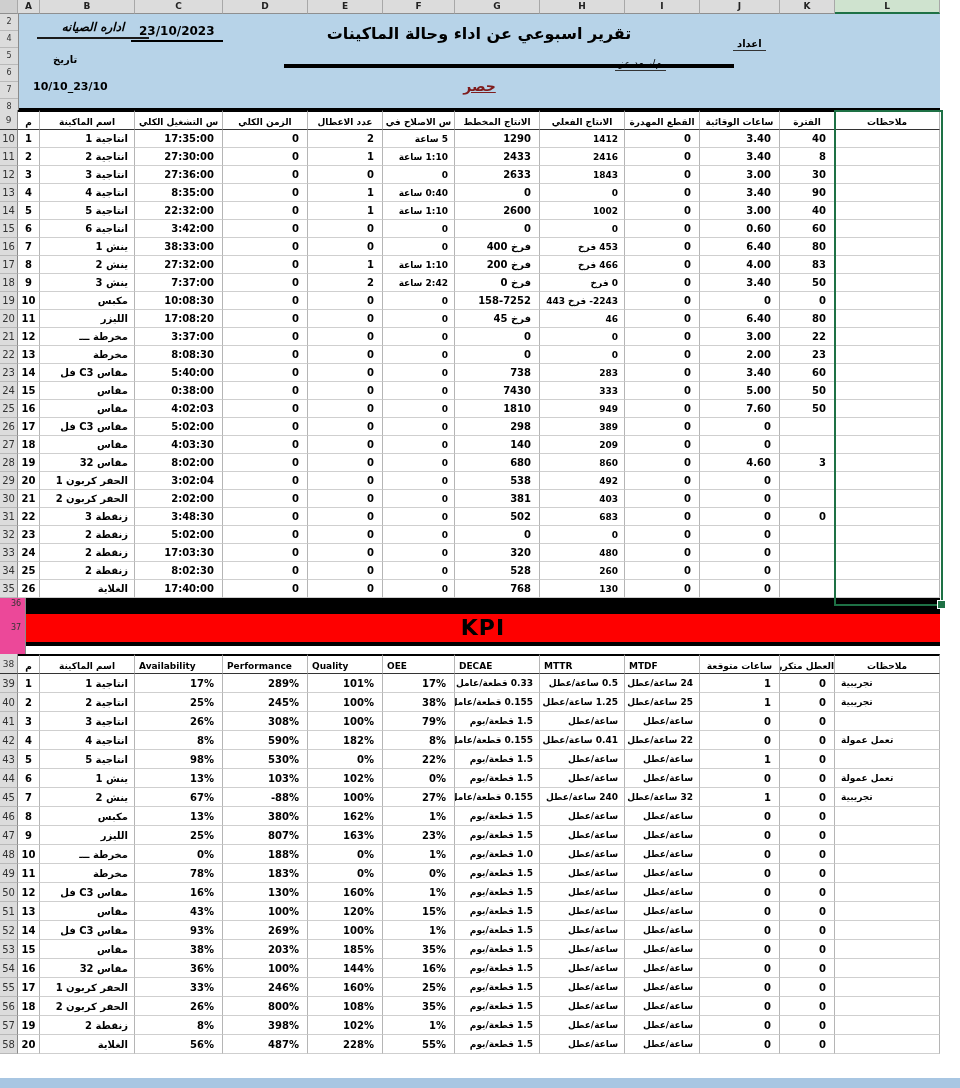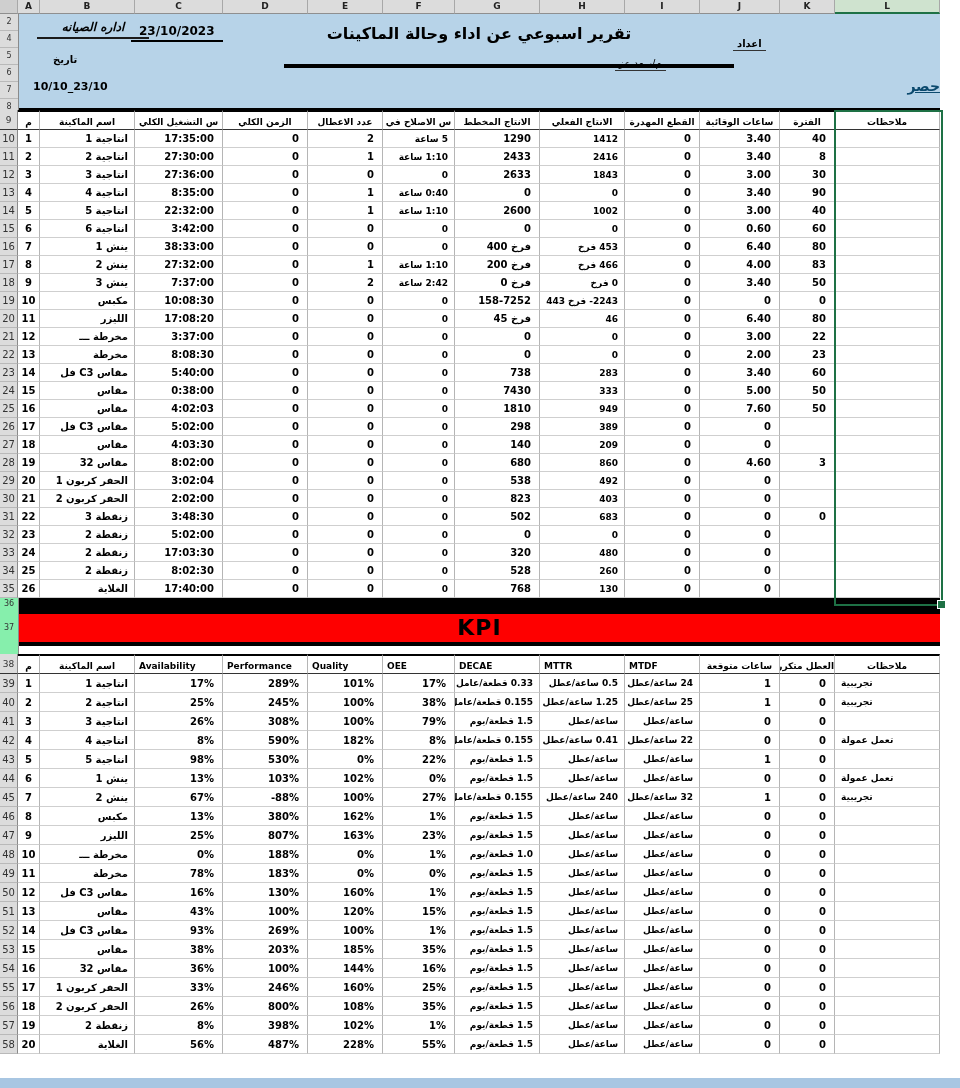--- a/index.html
+++ b/index.html
@@ -25,21 +25,21 @@
     font-style:italic;border-bottom:2px solid #1a1a1a;padding-bottom:3px;direction:rtl;}
   .date-label{position:absolute;left:34px;top:40px;font-size:10px;font-weight:bold;direction:rtl;}
   .date{position:absolute;left:112px;top:10px;font-size:12px;font-weight:bold;border-bottom:2px solid #000;padding:0 8px 2px;}
   .period{position:absolute;left:14px;top:66px;font-size:11px;font-weight:bold;}
   .title{position:absolute;left:210px;top:10px;width:500px;text-align:center;font-size:16px;font-weight:bold;direction:rtl;}
   .title-rule{position:absolute;left:265px;top:50px;width:450px;height:4px;background:#000;}
   .prepared-by{position:absolute;left:596px;top:24px;font-size:10px;font-weight:normal;border-bottom:1px solid #333;
     padding:0 4px 1px;direction:rtl;margin-top:20px;}
   .prepared-label{position:absolute;left:714px;top:24px;font-size:10px;font-weight:bold;border-bottom:1px solid #333;
     padding:0 4px 1px;direction:rtl;}
-  .band{position:absolute;left:0;right:0;top:64px;font-size:14px;font-weight:bold;color:#0c4a6e;
+  .band{position:absolute;left:0;right:0;top:64px;text-align:center;font-size:14px;font-weight:bold;color:#7f1d1d;
     letter-spacing:2px;text-decoration:underline;direction:rtl;}
 
   
   .cell{overflow:hidden;white-space:nowrap;box-sizing:border-box;background:#fff;
     border-right:1px solid #b5b5b5;border-bottom:1px solid #cfcfcf;font-weight:bold;}
   .gut{background:#dcdcdc !important;color:#333;font-size:8px;text-align:center;
     border-right:1.5px solid #8a8a8a;border-bottom:1px solid #b9b9b9;font-weight:normal;}
   .thead .cell{height:20px;line-height:20px;font-size:9px;border-top:2px solid #000;border-bottom:1.5px solid #333;}
   .thead .gut{border-top:none;}
   .th-ar{direction:rtl;text-align:center;}
@@ -53,22 +53,22 @@
   .notes{direction:rtl;text-align:left;padding-left:6px;font-size:9px !important;}
 
   
   .separator{display:flex;width:940px;height:12px;}
   .separator .bar{flex:1;background:#000;}
   .kpi-band{display:flex;width:940px;height:36px;}
   .kpi-band .red{flex:1;background:#fe0000;border-top:4px solid #000;border-bottom:4px solid #000;
     text-align:center;font-size:22px;font-weight:bold;line-height:27px;letter-spacing:1px;}
   .gap-row{display:flex;width:940px;height:8px;}
   .gap-row .white{flex:1;background:#fff;}
-  .sep-gut,.band-gut,.gap-gut,.f-gut{width:18px;background:#86efac;border-right:1.5px solid #8a8a8a;
-    font-size:8px;text-align:center;color:#333;line-height:12px;}
+  .sep-gut,.band-gut,.gap-gut,.f-gut{width:18px;background:#ec4899;border-right:1.5px solid #8a8a8a;
+    font-size:8px;text-align:center;color:#333;line-height:12px;padding-left:7px;}
   .band-gut{line-height:36px;}
   .f-gut{line-height:26px;}
 
   
   .footer{display:flex;width:940px;height:26px;}
   .f-band{flex:1;background:#dce6f2;position:relative;}
   .signature{position:absolute;right:90px;top:6px;font-size:10px;font-weight:bold;direction:rtl;}
   .bottom-strip{position:absolute;left:0;bottom:0;width:960px;height:10px;background:#a8c6e2;}
   .watermark{position:absolute;left:420px;top:1028px;font-size:34px;font-weight:bold;
     color:rgba(175,175,175,0.55);direction:rtl;pointer-events:none;}
@@ -461,21 +461,21 @@
         </div>
 
         <div class="grid-row trow">
           <div class="cell gut">30</div>
           <div class="cell c-serial">21</div>
           <div class="cell c-name">الحفر كربون 2</div>
           <div class="cell num">2:02:00</div>
           <div class="cell num">0</div>
           <div class="cell num">0</div>
           <div class="cell arv">0</div>
-          <div class="cell num">823</div>
+          <div class="cell num">381</div>
           <div class="cell arv">403</div>
           <div class="cell num">0</div>
           <div class="cell num">0</div>
           <div class="cell num"></div>
           <div class="cell notes"></div>
         </div>
 
         <div class="grid-row trow">
           <div class="cell gut">31</div>
           <div class="cell c-serial">22</div>

